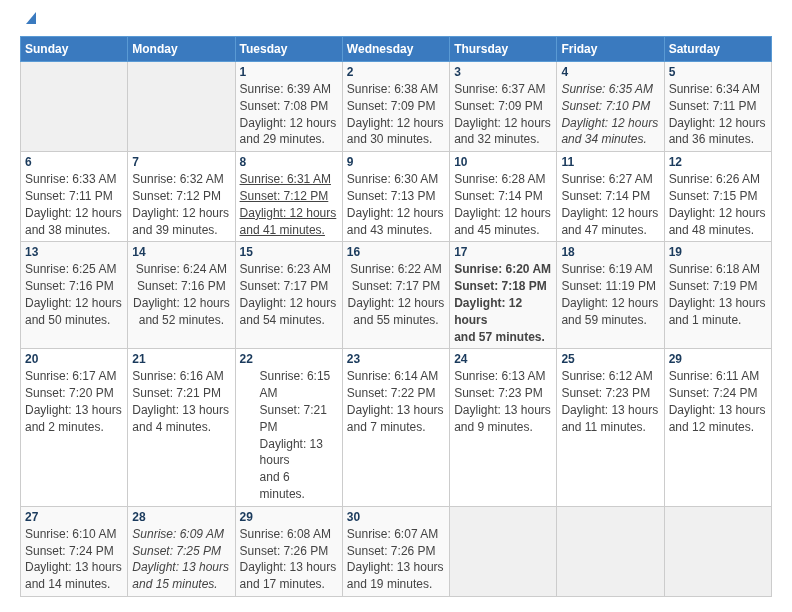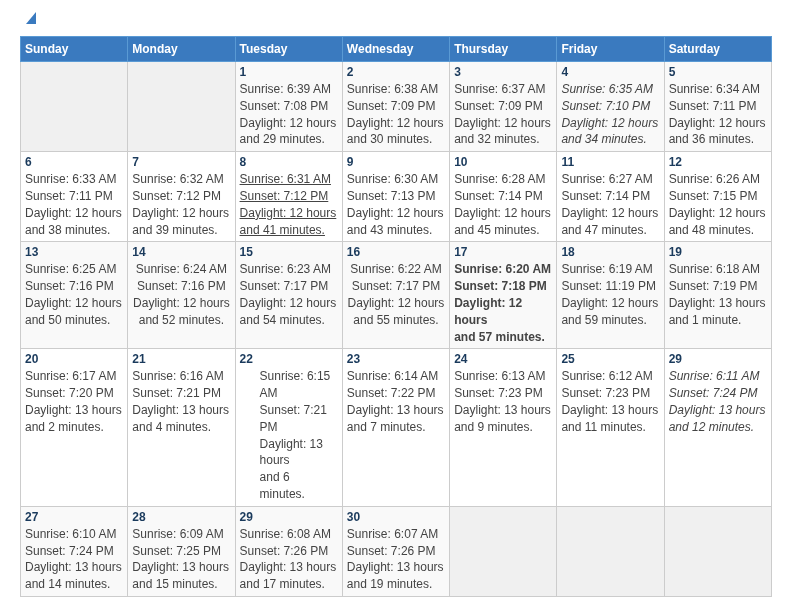--- a/index.html
+++ b/index.html
@@ -303,37 +303,37 @@
           </td>
           <td>
             <span class="day-number">25</span>
             <div class="day-detail" style="white-space: pre-line;">Sunrise: 6:12 AM
 Sunset: 7:23 PM
 Daylight: 13 hours
 and 11 minutes.</div>
           </td>
           <td>
             <span class="day-number">29</span>
-            <div class="day-detail" style="white-space: pre-line; font-style: italic;">Sunrise: 6:11 AM
+            <div class="day-detail" style="white-space: pre-line;">Sunrise: 6:11 AM
 Sunset: 7:24 PM
 Daylight: 13 hours
 and 12 minutes.</div>
           </td>
         </tr>
         <tr>
           <td>
             <span class="day-number">27</span>
             <div class="day-detail" style="white-space: pre-line;">Sunrise: 6:10 AM
 Sunset: 7:24 PM
 Daylight: 13 hours
 and 14 minutes.</div>
           </td>
           <td>
             <span class="day-number">28</span>
-            <div class="day-detail" style="white-space: pre-line;">Sunrise: 6:09 AM
+            <div class="day-detail" style="white-space: pre-line; font-style: italic;">Sunrise: 6:09 AM
 Sunset: 7:25 PM
 Daylight: 13 hours
 and 15 minutes.</div>
           </td>
           <td>
             <span class="day-number">29</span>
             <div class="day-detail" style="white-space: pre-line;">Sunrise: 6:08 AM
 Sunset: 7:26 PM
 Daylight: 13 hours
 and 17 minutes.</div>

